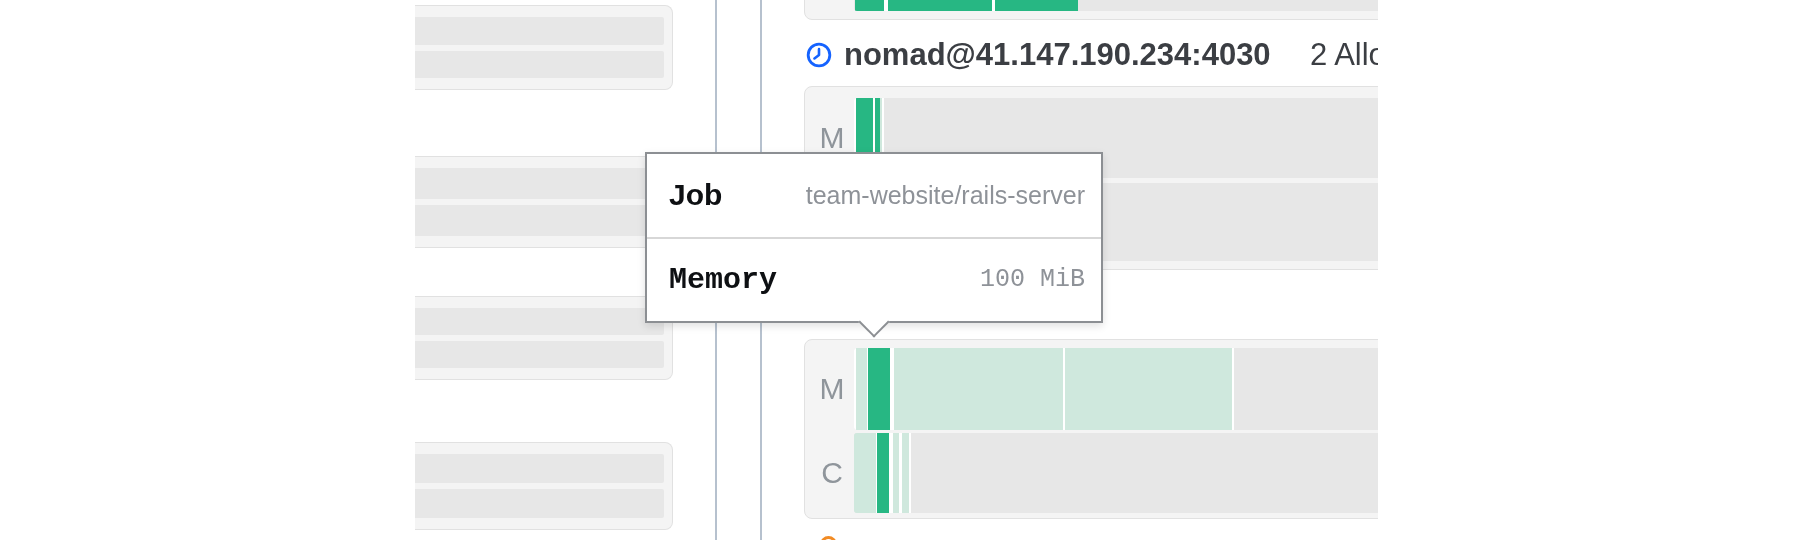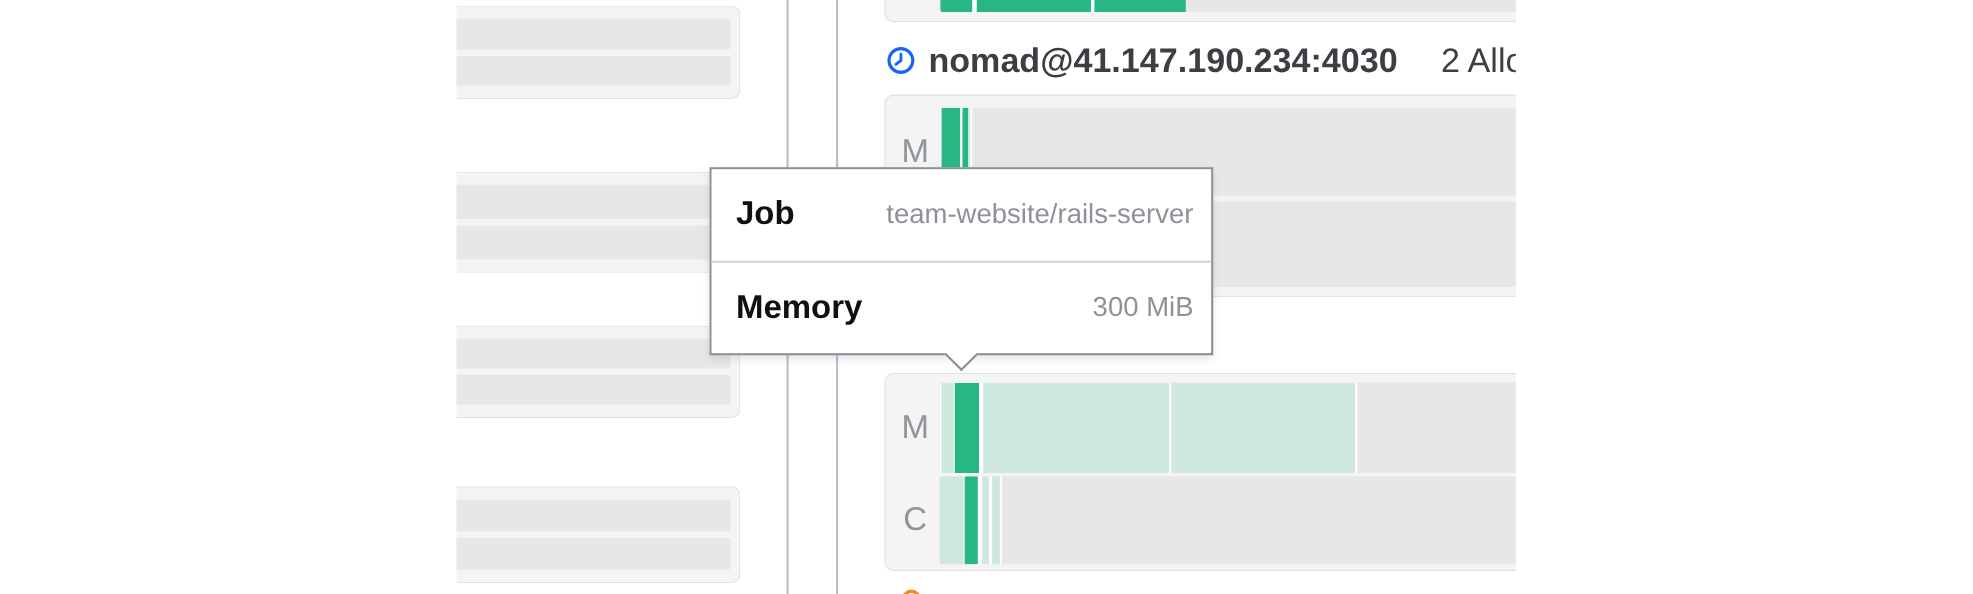--- a/index.html
+++ b/index.html
@@ -45,21 +45,21 @@
   
   .orange-dot{position:absolute;left:820px;top:536px;width:17px;height:17px;
               border:3px solid var(--orange);border-radius:50%;background:#fff;}
 
   
   #tooltip{position:absolute;left:645px;top:152px;width:458px;height:171px;
            background:#fff;border:2px solid var(--tipborder);z-index:10;
            display:flex;flex-direction:column;box-shadow:0 3px 8px rgba(0,0,0,.12);}
   .tip-row{flex:1;display:flex;align-items:center;justify-content:space-between;
            padding:0 16px 0 22px;background:#fff;}
-  .tip-row + .tip-row{border-top:2px solid var(--tipsep);}
+  .tip-row + .tip-row{border-top:2px solid var(--tipsep);font-family:Liberation Mono, monospace;}
   .tip-label{font-size:30px;font-weight:bold;color:var(--tiplabel);text-align:center;}
   .tip-value{font-size:25px;color:var(--tipvalue);}
   #tip-caret{position:absolute;left:216px;bottom:-12px;width:22px;height:22px;
              background:#fff;transform:rotate(45deg);
              border-right:2px solid var(--tipborder);border-bottom:2px solid var(--tipborder);}
 </style>
 </head>
 <body>
 
 <div id="stage">
@@ -168,19 +168,19 @@
 
     <div class="orange-dot"></div>
 
     <div id="tooltip">
       <div class="tip-row">
         <span class="tip-label">Job</span>
         <span class="tip-value">team-website/rails-server</span>
       </div>
       <div class="tip-row">
         <span class="tip-label">Memory</span>
-        <span class="tip-value">300 MiB</span>
+        <span class="tip-value">100 MiB</span>
       </div>
       <div id="tip-caret"></div>
     </div>
 
   </div>
 </div>
 
 </body></html>

